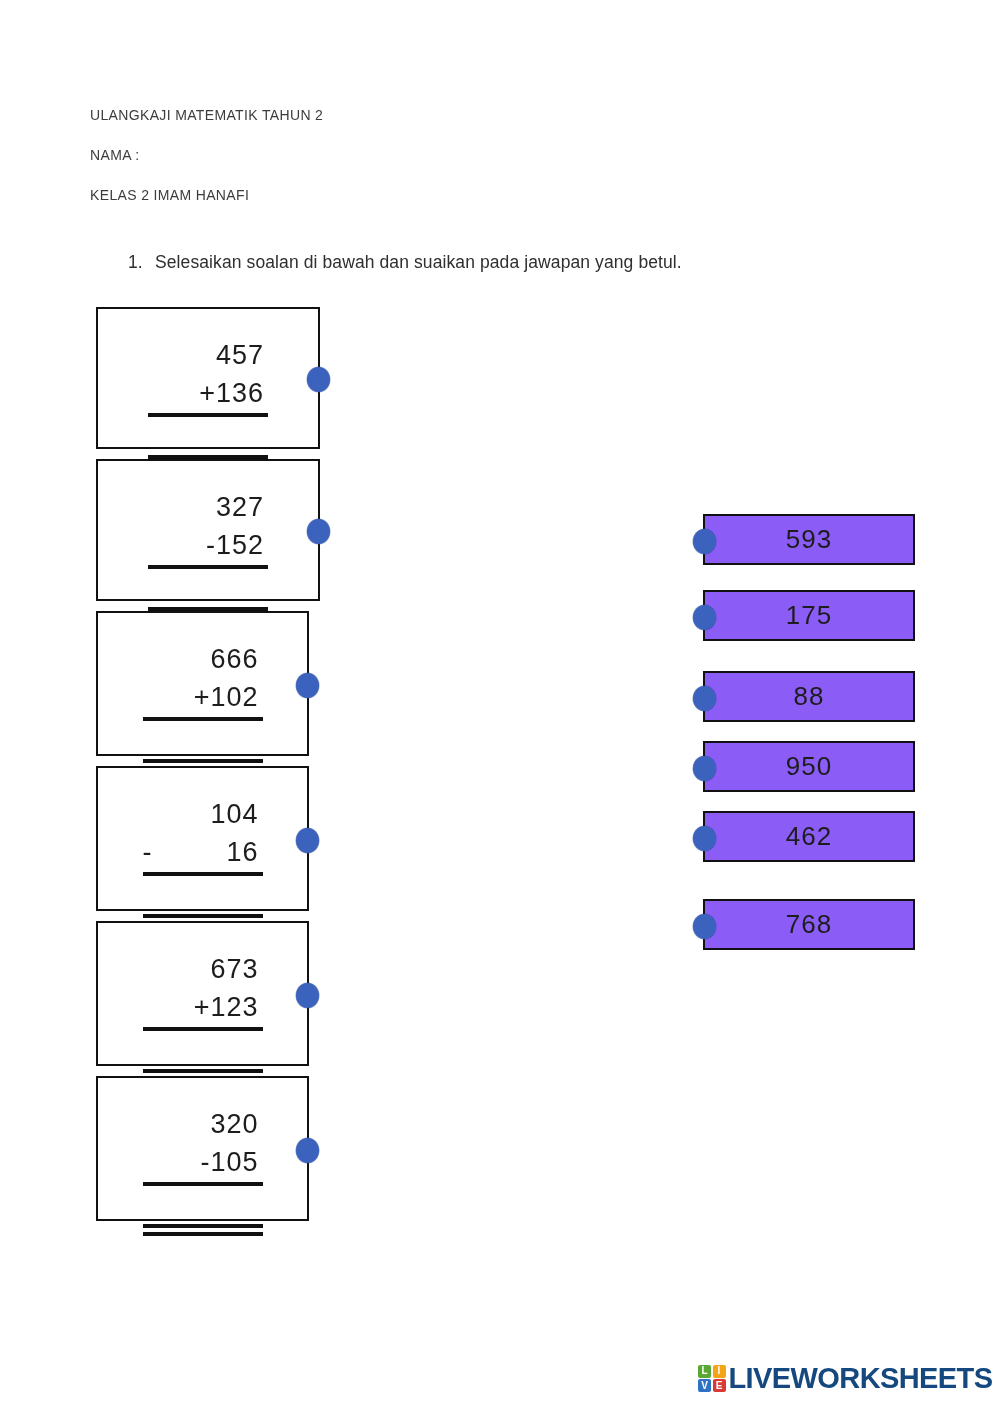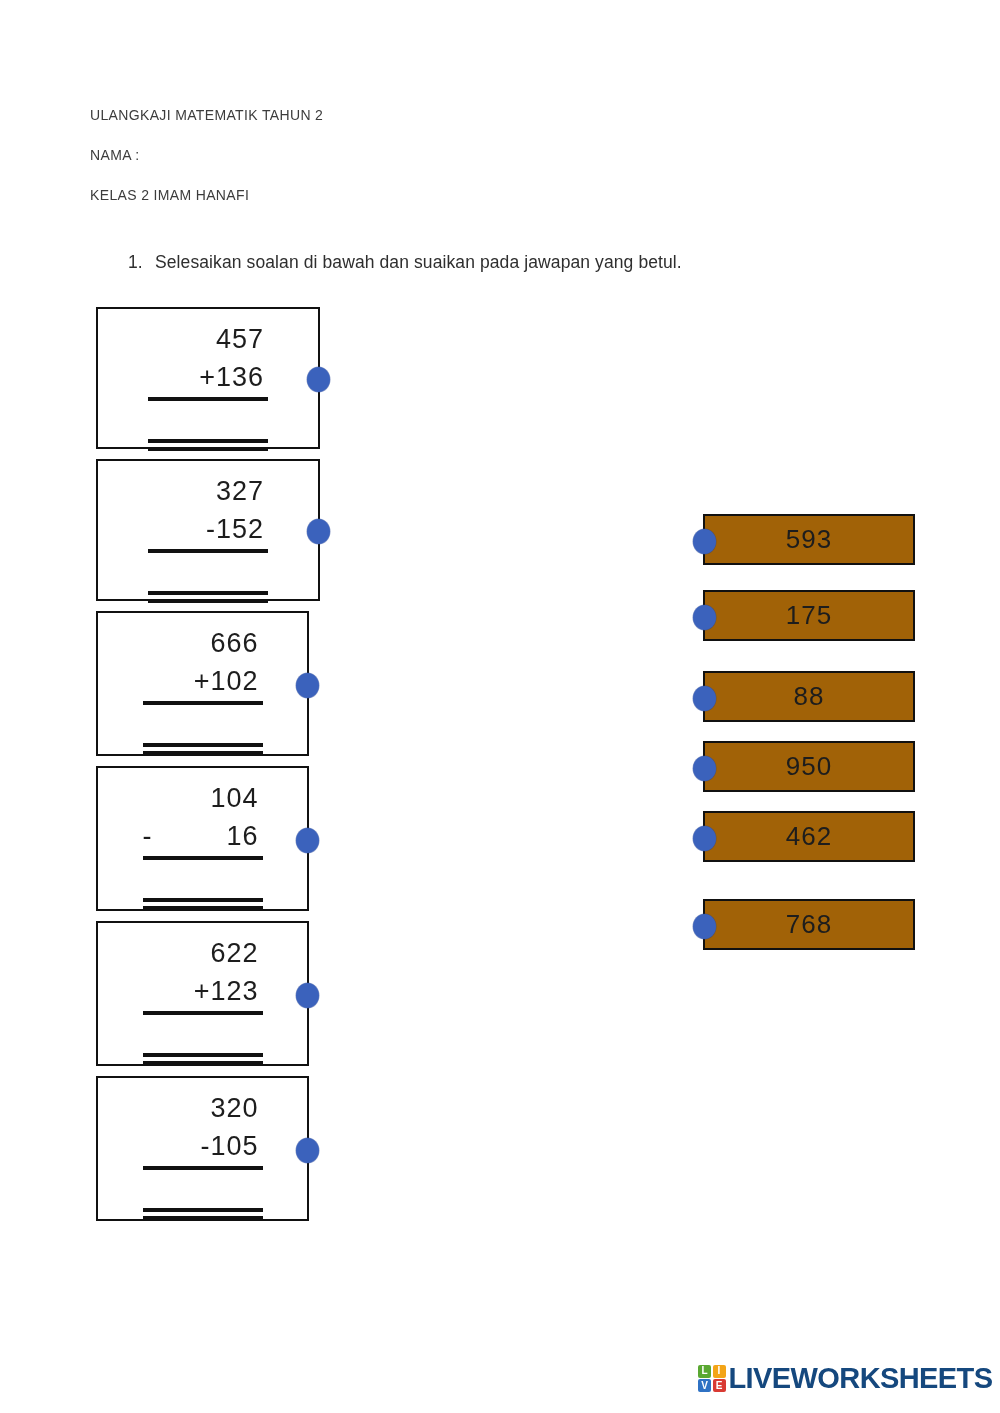--- a/index.html
+++ b/index.html
@@ -56,21 +56,21 @@
   .problem-box {
     position: relative;
     border: 2.2px solid #111111;
     background: #ffffff;
     box-sizing: border-box;
     margin-bottom: 10px;
   }
   .sum {
     position: relative;
     width: 120px;
-    margin: 0 auto;
+    margin: 16px auto;
     padding-top: 11px;
   }
   .sum-row {
     font-size: 27px;
     font-weight: 300;
     color: #1d1d1d;
     letter-spacing: 1px;
     line-height: 38px;
     text-align: right;
     padding-right: 4px;
@@ -122,21 +122,21 @@
   
   .answers {
     position: absolute;
     left: 703px;
     top: 514px;
     width: 212px;
   }
   .answer-box {
     position: relative;
     border: 2.2px solid #111111;
-    background: #a16207;
+    background: #8b5cf6;
     box-sizing: border-box;
     height: 51px;
     display: flex;
     align-items: center;
     justify-content: center;
   }
   .answer-text {
     font-size: 26px;
     font-weight: 300;
     color: #1d1d1d;
@@ -223,21 +223,21 @@
       <div class="sum">
         <div class="sum-row">104</div>
         <div class="sum-row op"><span>-</span><span>16</span></div>
         <div class="sum-rule"></div>
         <div class="sum-answer-rule"></div>
       </div>
       <div class="dot dot-right" style="top: 59.5px; background: rgb(59, 98, 188);"></div>
     </div>
     <div class="problem-box" style="height: 145px; width: 213px;">
       <div class="sum">
-        <div class="sum-row">622</div>
+        <div class="sum-row">673</div>
         <div class="sum-row op" style="justify-content: flex-end;"><span>+</span><span>123</span></div>
         <div class="sum-rule"></div>
         <div class="sum-answer-rule"></div>
       </div>
       <div class="dot dot-right" style="top: 59.5px; background: rgb(59, 98, 188);"></div>
     </div>
     <div class="problem-box" style="height: 145px; width: 213px;">
       <div class="sum">
         <div class="sum-row">320</div>
         <div class="sum-row op" style="justify-content: flex-end;"><span>-</span><span>105</span></div>

